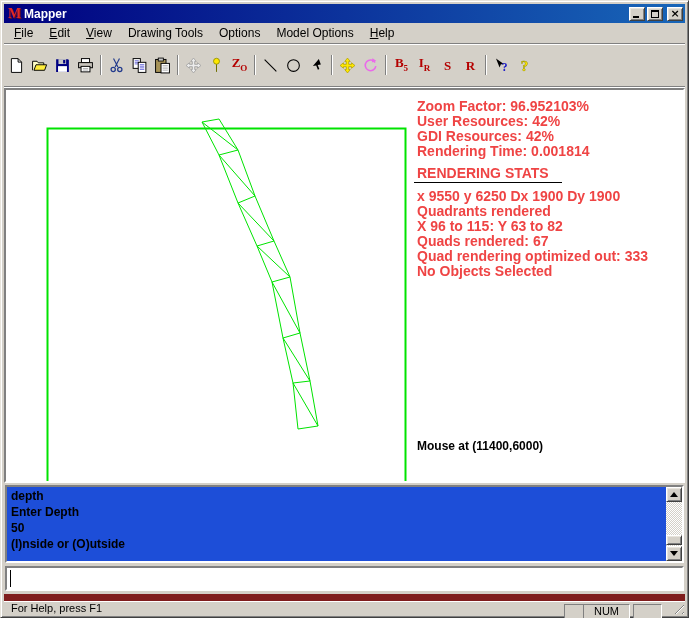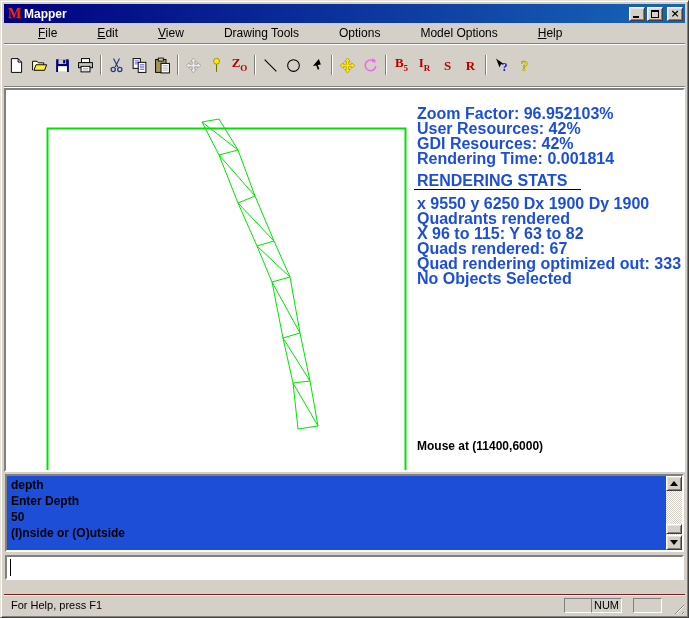--- a/index.html
+++ b/index.html
@@ -19,40 +19,40 @@
   .tb-ctrl{width:16px;height:14px;background:#d4d0c8;margin-left:2px;position:relative;
     border:1px solid;border-color:#ffffff #404040 #404040 #ffffff;
     box-shadow:inset 1px 1px 0 #e8e4dc, inset -1px -1px 0 #808080;}
   .tb-ctrl.close{margin-left:4px;}
   .glyph-min{position:absolute;left:3px;bottom:2px;width:6px;height:2px;background:#000;}
   .glyph-max{position:absolute;left:3px;top:2px;width:8px;height:8px;border:1px solid #000;border-top-width:2px;}
   .glyph-x{position:absolute;inset:0;text-align:center;font:700 11px/12px "DejaVu Sans",sans-serif;color:#000;}
 
   
   .menubar{flex:0 0 20px;display:flex;align-items:center;font-size:12px;color:#000;padding-left:2px;}
-  .menu-item{padding:2px 8px;white-space:nowrap;margin-left:24px;}
+  .menu-item{padding:2px 8px;white-space:nowrap;}
   .menu-item u{text-underline-offset:1px;}
 
   
   .toolbar{flex:0 0 26px;display:flex;align-items:center;padding:1px 1px;
     border-top:1px solid #808080;box-shadow:inset 0 1px 0 #ffffff;
     border-bottom:1px solid #808080;position:relative;}
   .toolbar::after{content:"";position:absolute;left:0;right:0;bottom:-2px;height:1px;background:#ffffff;}
   .tb-btn{width:23px;height:40px;display:flex;align-items:center;justify-content:center;}
   .tb-btn svg{width:17px;height:17px;display:block;}
   .tb-sep{width:2px;height:20px;margin:0 3px;border-left:1px solid #808080;border-right:1px solid #ffffff;}
   .letter-icon{font:700 13px "Liberation Serif",serif;color:#b40000;line-height:17px;}
   .letter-icon sub{font-size:9px;font-weight:700;}
 
   
   .client{flex:1 1 auto;position:relative;background:#ffffff;overflow:hidden;margin:1px 0 0;
     border:2px solid;border-color:#808080 #ffffff #ffffff #808080;}
   svg.drawing{position:absolute;left:0;top:0;}
-  .stats{position:absolute;left:411px;top:16px;width:270px;font-size:16px;font-weight:bold;
-    line-height:15px;color:#1d4ed8;}
+  .stats{position:absolute;left:411px;top:9px;width:270px;font-size:14px;font-weight:bold;
+    line-height:15px;color:#ef4444;}
   .stats-title{display:inline-block;margin:7px 0 6px -3px;padding:0 13px 1px 3px;border-bottom:1px solid #000;}
   .mouse-pos{position:absolute;left:411px;top:349px;font-size:12px;font-weight:bold;color:#000;}
 
   
   .console-history{flex:0 0 78px;margin:2px 1px 0;background:#1d4ed8;position:relative;
     border:2px solid;border-color:#808080 #ffffff #ffffff #808080;
     padding:1px 20px 1px 4px;font-size:12px;font-weight:bold;line-height:16px;color:#000;overflow:hidden;}
   .scrollbar{position:absolute;top:0;right:0;bottom:0;width:16px;
     background:repeating-conic-gradient(#ffffff 0% 25%, #d4d0c8 0% 50%) 0 0/2px 2px;}
   .sb-btn{position:absolute;left:0;width:16px;height:15px;background:#d4d0c8;
@@ -67,27 +67,27 @@
   .arr-down{border-left:4px solid transparent;border-right:4px solid transparent;border-top:5px solid #000;}
 
   
   .console-input{flex:0 0 25px;margin:3px 1px 0;background:#ffffff;position:relative;
     border:2px solid;border-color:#808080 #ffffff #ffffff #808080;}
   .console-input input{position:absolute;inset:0;border:none;outline:none;background:transparent;
     font:bold 12px "Liberation Sans","DejaVu Sans",sans-serif;padding:2px 5px;color:#000;}
   .caret{position:absolute;left:3px;top:2px;width:1px;height:17px;background:#000;}
 
   
-  .statusbar{flex:0 0 20px;margin-top:14px;position:relative;display:flex;align-items:center;
+  .statusbar{flex:0 0 20px;margin-top:3px;position:relative;display:flex;align-items:center;
     font-size:11px;color:#000;padding-left:7px;
-    border-top:1px solid #7f1d1d;box-shadow:inset 0 1px 0 #ffffff;}
+    border-top:7px solid #7f1d1d;box-shadow:inset 0 1px 0 #ffffff;}
   .sb-panel{position:absolute;top:3px;height:15px;border:1px solid;border-color:#808080 #ffffff #ffffff #808080;
     font-size:11px;line-height:13px;text-align:center;background:#d4d0c8;}
   .sb-panel.p1{right:89px;width:32px;}
-  .sb-panel.p2{right:63px;width:31px;text-align:center;}
+  .sb-panel.p2{right:55px;width:47px;text-align:center;}
   .sb-panel.p3{right:23px;width:29px;}
   .grip{position:absolute;right:1px;bottom:0;width:14px;height:14px;
     background:repeating-linear-gradient(315deg,#ffffff 0 1px,#808080 1px 2px,transparent 2px 5px);
     clip-path:polygon(100% 0,100% 100%,0 100%);}
 </style>
 </head>
 <body>
 
 <div class="window">
 

